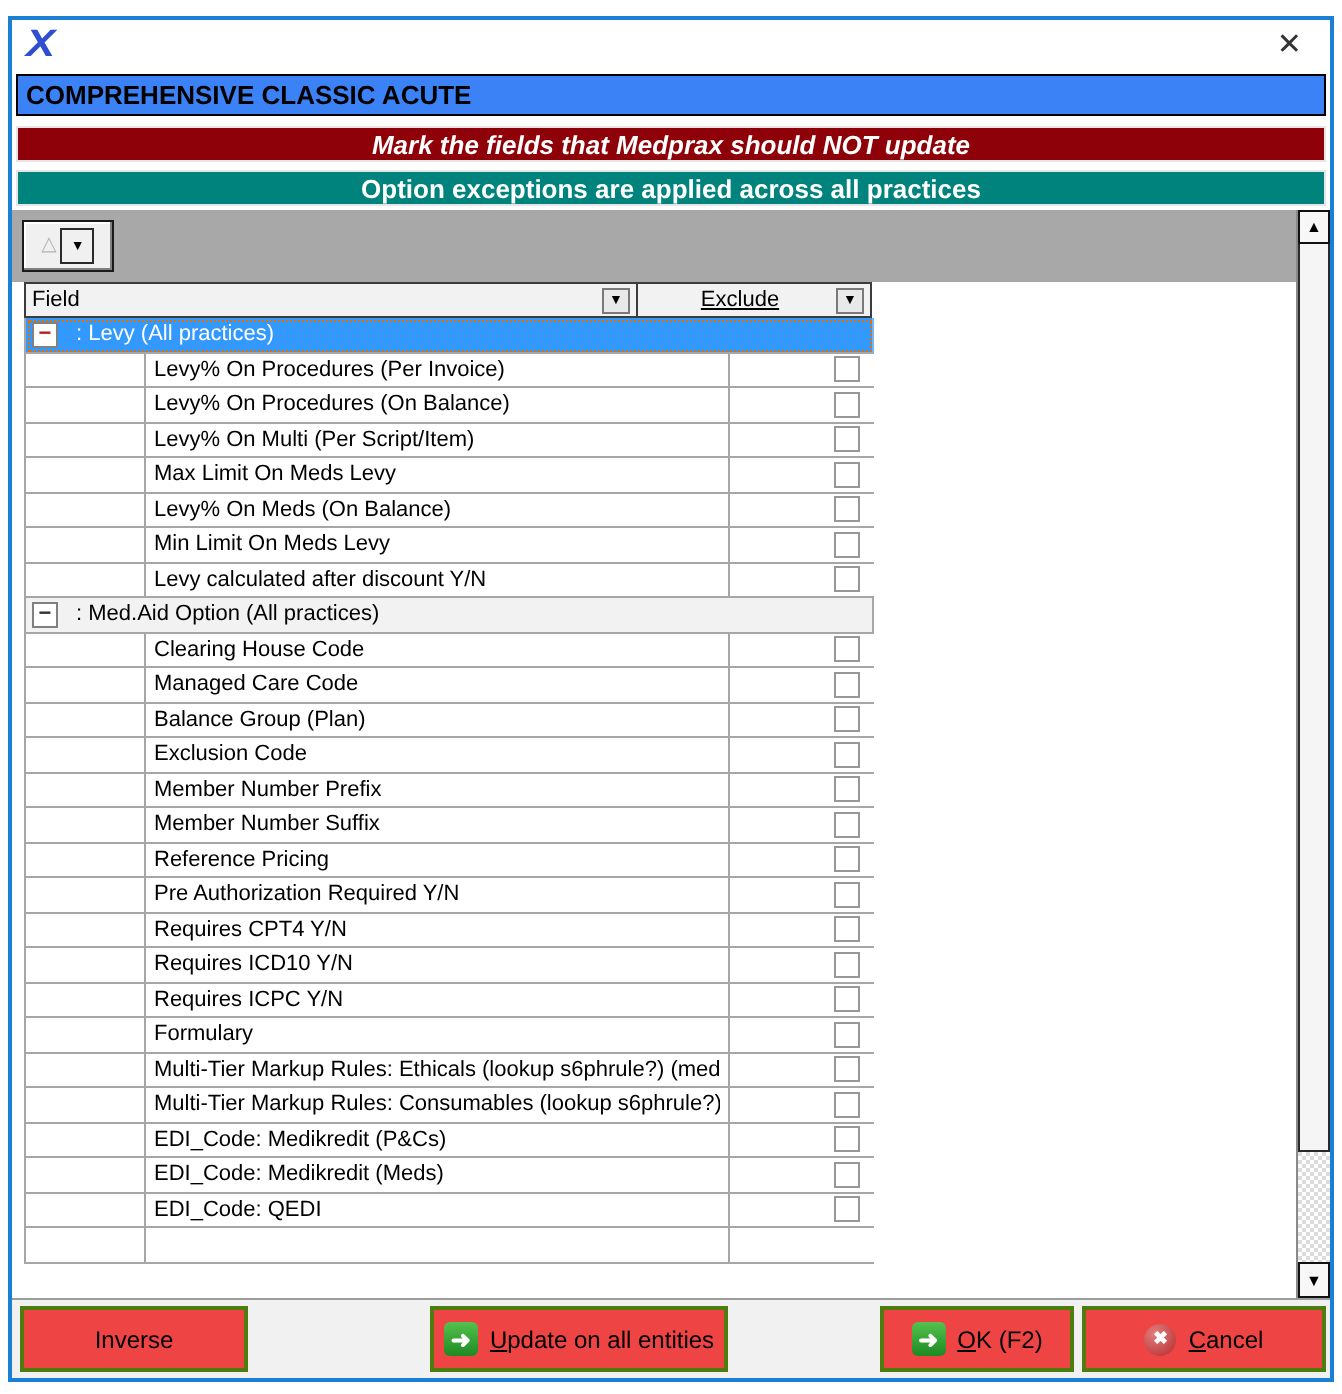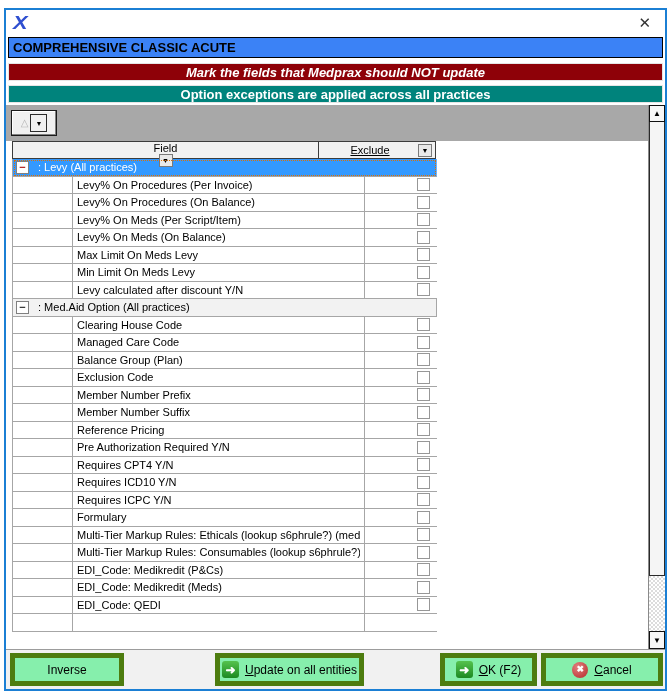--- a/index.html
+++ b/index.html
@@ -36,21 +36,21 @@
   .sort-tri{color:#b4b4b4;font-size:10px;line-height:1;}
   .sort-drop{width:17px;height:18px;border:1px solid #2a2a2a;background:#f0f0f0;
     display:flex;align-items:center;justify-content:center;font-size:7px;color:#000;}
 
   
   .grid{position:absolute;left:6px;top:36px;width:425px;bottom:0;overflow:hidden;
     font-size:11px;color:#000;}
   .hdr{display:flex;height:18px;}
   .hdr-cell{border:1px solid #3c3c3c;background:#f2f2f2;display:flex;align-items:center;
     padding:0 3px;height:18px;}
-  .hdr-field{width:307px;flex-direction:column;}
+  .hdr-field{width:307px;}
   .hdr-exclude{width:118px;margin-left:-1px;}
   .hdr-label{flex:1;}
   .hdr-exclude .hdr-label{text-align:center;text-decoration:underline;}
   .drop-btn{width:14px;height:13px;border:1px solid #7a7a7a;background:#e9e9e9;
     display:flex;align-items:center;justify-content:center;font-size:7px;color:#000;flex:none;}
 
   .grid-body{border-left:1px solid #a6a6a6;}
   .row{display:flex;height:17.5px;border-bottom:1px solid #a6a6a6;}
   .group-row{background:#f2f2f2;border-right:1px solid #a6a6a6;align-items:center;
     padding-left:3px;}
@@ -79,21 +79,21 @@
   .scroll-thumb{position:absolute;left:0;right:0;top:17px;height:454px;background:#f5f5f5;
     border:1px solid #2a2a2a;border-top:none;}
   .scroll-track{position:absolute;left:0;right:0;top:471px;bottom:18px;background:#dcdcdc;
     background-image:linear-gradient(45deg,#fff 25%,transparent 25%,transparent 75%,#fff 75%),
       linear-gradient(45deg,#fff 25%,transparent 25%,transparent 75%,#fff 75%);
     background-size:4px 4px;background-position:0 0,2px 2px;}
 
   
   .footer{position:absolute;left:0;right:0;bottom:0;height:40px;background:#f1f1f1;
     border-top:1px solid #9c9c9c;}
-  .btn{position:absolute;top:3px;height:33px;background:#86efac;border:5px solid #4d7c0f;
+  .btn{position:absolute;top:3px;height:33px;background:#ef4444;border:2px solid #4d7c0f;
     font-size:12px;color:#000;display:flex;align-items:center;justify-content:center;gap:6px;}
   .btn-inverse{left:4px;width:114px;}
   .btn-update{left:209px;width:149px;}
   .btn-ok{left:434px;width:97px;}
   .btn-cancel{left:535px;width:122px;}
   .uline{text-decoration:underline;}
   .go-icon{width:17px;height:17px;border-radius:3px;
     background:linear-gradient(#55c24e,#1c8a22);color:#fff;font-weight:bold;font-size:12px;
     display:flex;align-items:center;justify-content:center;line-height:1;flex:none;}
   .cancel-icon{width:16px;height:16px;border-radius:50%;
@@ -164,39 +164,39 @@
             <span class="field-cell">
               <span class="field-text">Levy% On Procedures (On Balance)</span>
             </span>
             <span class="exclude-cell">
               <span class="checkbox"></span>
             </span>
           </div>
           <div class="row field-row">
             <span class="indent-cell"></span>
             <span class="field-cell">
-              <span class="field-text">Levy% On Meds (Per Script/Item)</span>
+              <span class="field-text">Levy% On Multi (Per Script/Item)</span>
+            </span>
+            <span class="exclude-cell">
+              <span class="checkbox"></span>
+            </span>
+          </div>
+          <div class="row field-row">
+            <span class="indent-cell"></span>
+            <span class="field-cell">
+              <span class="field-text">Max Limit On Meds Levy</span>
             </span>
             <span class="exclude-cell">
               <span class="checkbox"></span>
             </span>
           </div>
           <div class="row field-row">
             <span class="indent-cell"></span>
             <span class="field-cell">
               <span class="field-text">Levy% On Meds (On Balance)</span>
-            </span>
-            <span class="exclude-cell">
-              <span class="checkbox"></span>
-            </span>
-          </div>
-          <div class="row field-row">
-            <span class="indent-cell"></span>
-            <span class="field-cell">
-              <span class="field-text">Max Limit On Meds Levy</span>
             </span>
             <span class="exclude-cell">
               <span class="checkbox"></span>
             </span>
           </div>
           <div class="row field-row">
             <span class="indent-cell"></span>
             <span class="field-cell">
               <span class="field-text">Min Limit On Meds Levy</span>
             </span>

